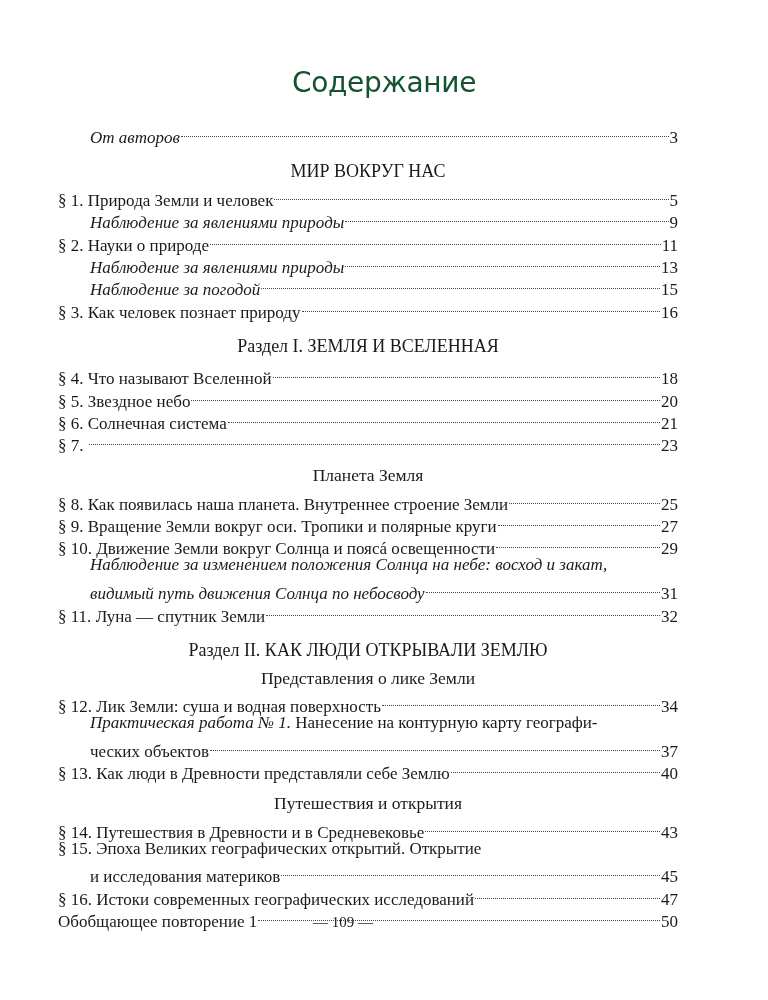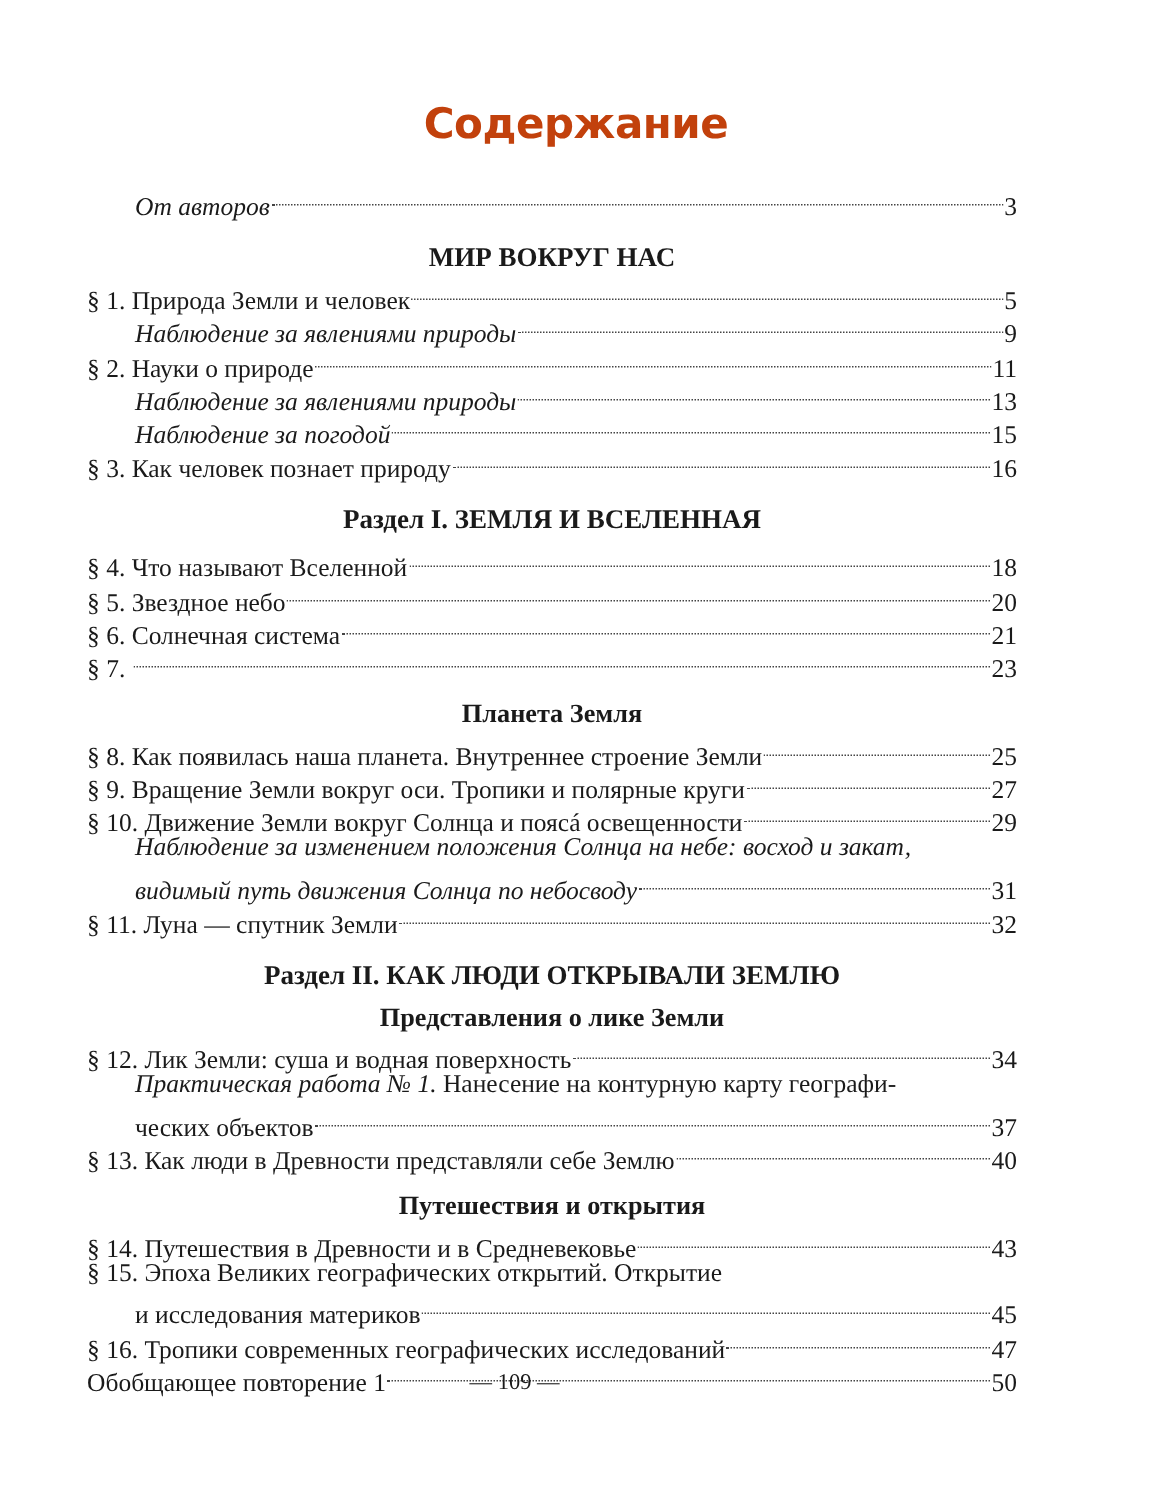--- a/index.html
+++ b/index.html
@@ -1,28 +1,28 @@
 <!DOCTYPE html>
 <html><head>
 <meta charset="utf-8">
 <style>
   html, body { margin: 0; padding: 0; background: #ffffff; }
   body { width: 768px; height: 1000px; position: relative; overflow: hidden; color: #1a1a1a; font-family: "Liberation Serif", serif; }
   .page { position: absolute; left: 0; top: 0; width: 768px; height: 1000px; }
-  .title { position: absolute; top: 66px; left: 0; width: 768px; text-align: center; font-family: "DejaVu Sans", sans-serif; font-weight: bold; font-size: 28px; letter-spacing: -0.3px; color: #c2410c; }
+  .title { position: absolute; top: 66px; left: 0; width: 768px; text-align: center; font-family: "DejaVu Sans", sans-serif; font-weight: normal; font-size: 28px; letter-spacing: -0.3px; color: #14532d; }
   .toc { position: absolute; left: 58px; width: 620px; top: 121px; }
   .row { position: relative; display: flex; align-items: baseline; height: 22.4px; line-height: 22.4px; font-size: 17px; white-space: nowrap; }
   .row.indent { padding-left: 32px; }
   .row .num { flex: 0 0 auto; }
   .row .lbl { flex: 0 0 auto; }
   .row .lbl.it, .it { font-style: italic; }
   .row .dots { flex: 1 1 auto; overflow: hidden; margin: 0 1px; position: relative; height: 22.4px; }
   .row .dots::after { content: ""; position: absolute; left: 0; right: 0; bottom: 6px; border-bottom: 1.2px dotted #444; }
   .row .pg { flex: 0 0 auto; }
-  .heading { text-align: center; font-weight: bold; font-size: 17.5px; height: 24px; line-height: 24px; }
+  .heading { text-align: center; font-weight: normal; font-size: 17.5px; height: 24px; line-height: 24px; }
   .heading.big { font-size: 18px; }
   .gap-lg { height: 16px; }
   .gap-md { height: 12px; }
   .gap-sm { height: 4px; }
   .footer { position: absolute; top: 914px; left: 0; width: 686px; text-align: center; font-size: 15px; }
 </style>
 </head>
 <body>
 
 <div class="page">
@@ -177,21 +177,21 @@
       <span class="num">§ 15.</span>&nbsp;
       <span class="lbl">Эпоха Великих географических открытий. Открытие</span>
     </div>
     <div class="row indent">
       <span class="lbl">и исследования материков</span>
       <span class="dots"></span>
       <span class="pg">45</span>
     </div>
     <div class="row">
       <span class="num">§ 16.</span>&nbsp;
-      <span class="lbl">Тропики современных географических исследований</span>
+      <span class="lbl">Истоки современных географических исследований</span>
       <span class="dots"></span>
       <span class="pg">47</span>
     </div>
     <div class="row">
       <span class="lbl">Обобщающее повторение 1</span>
       <span class="dots"></span>
       <span class="pg">50</span>
     </div>
   </div>
 

